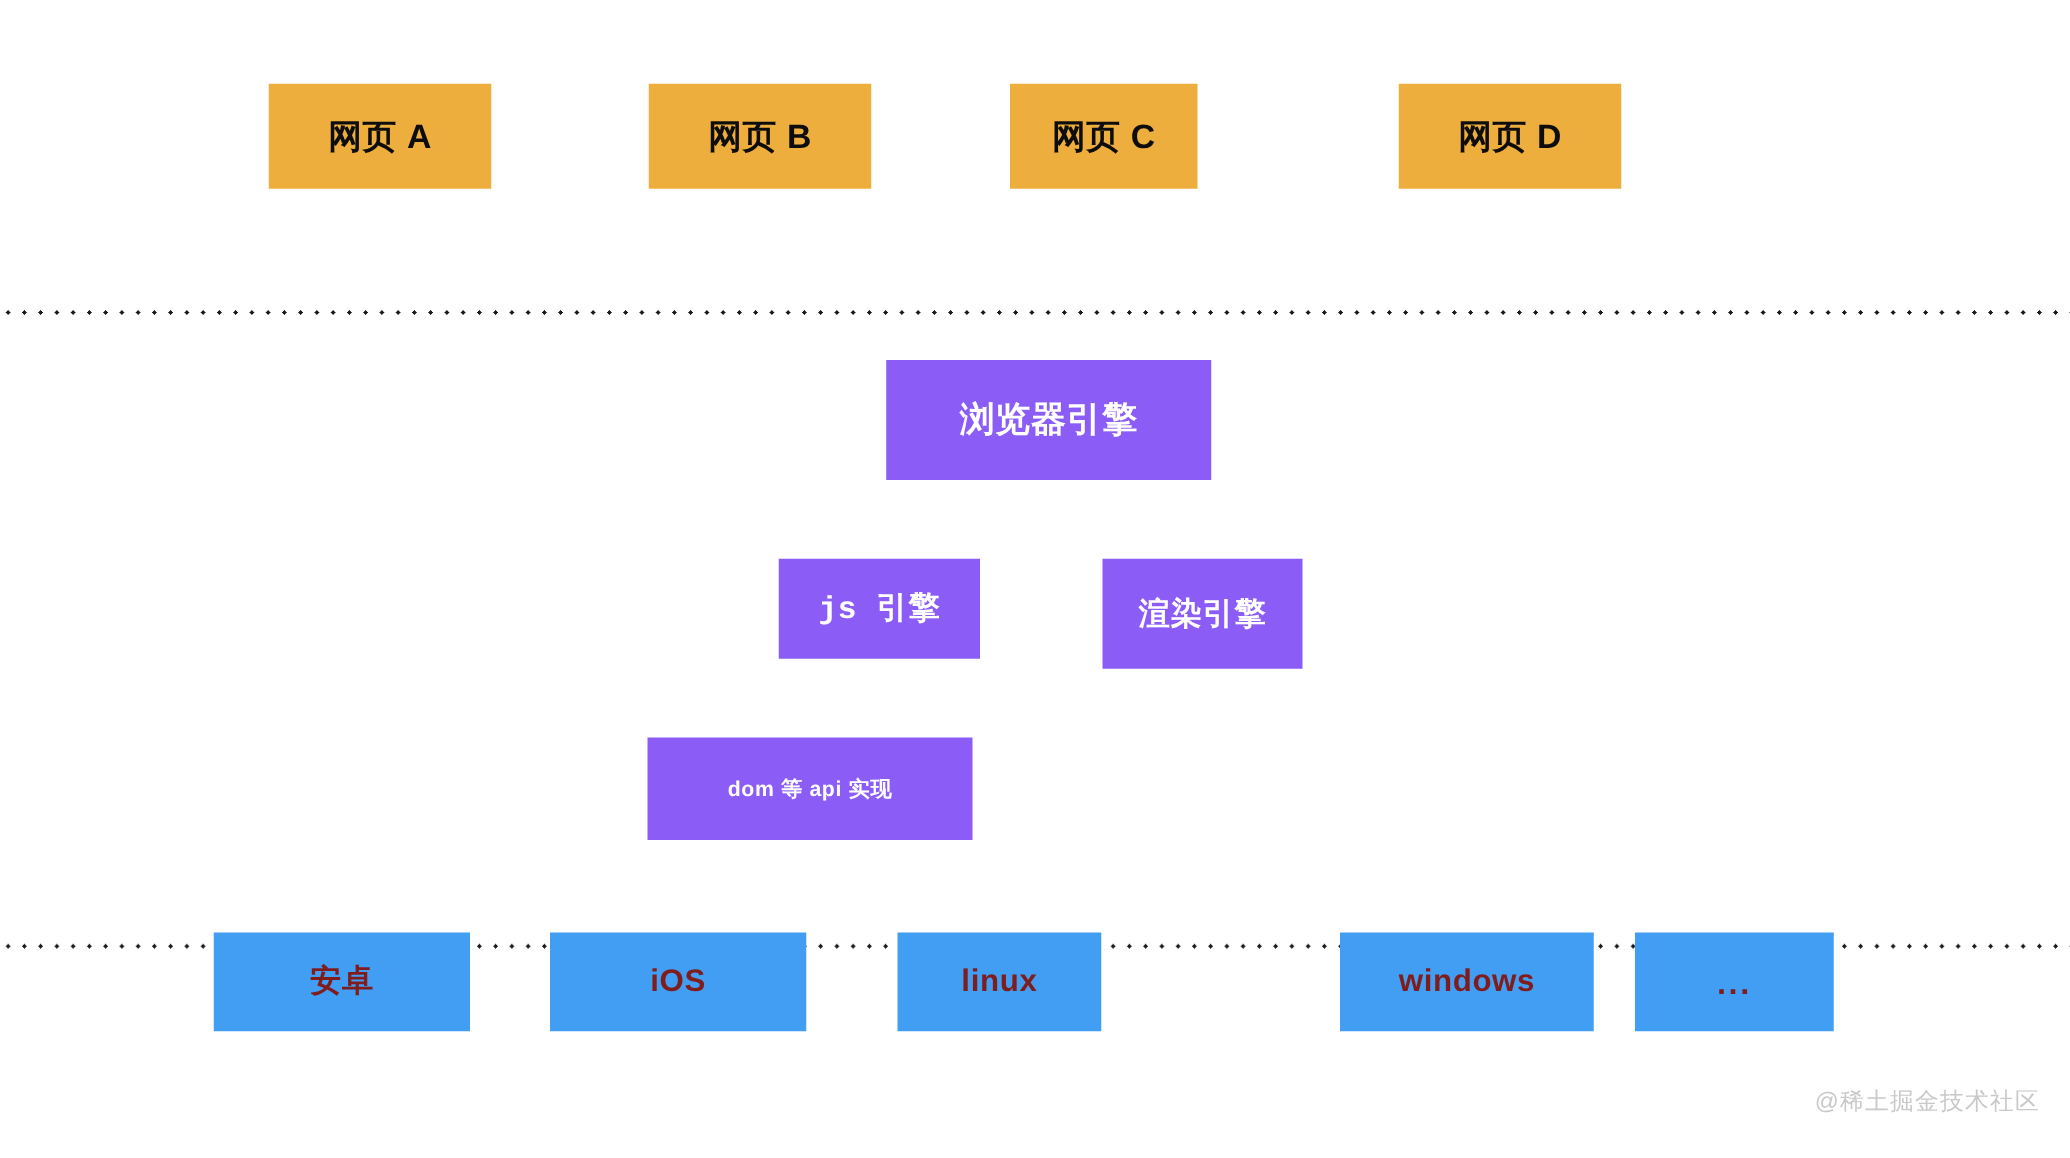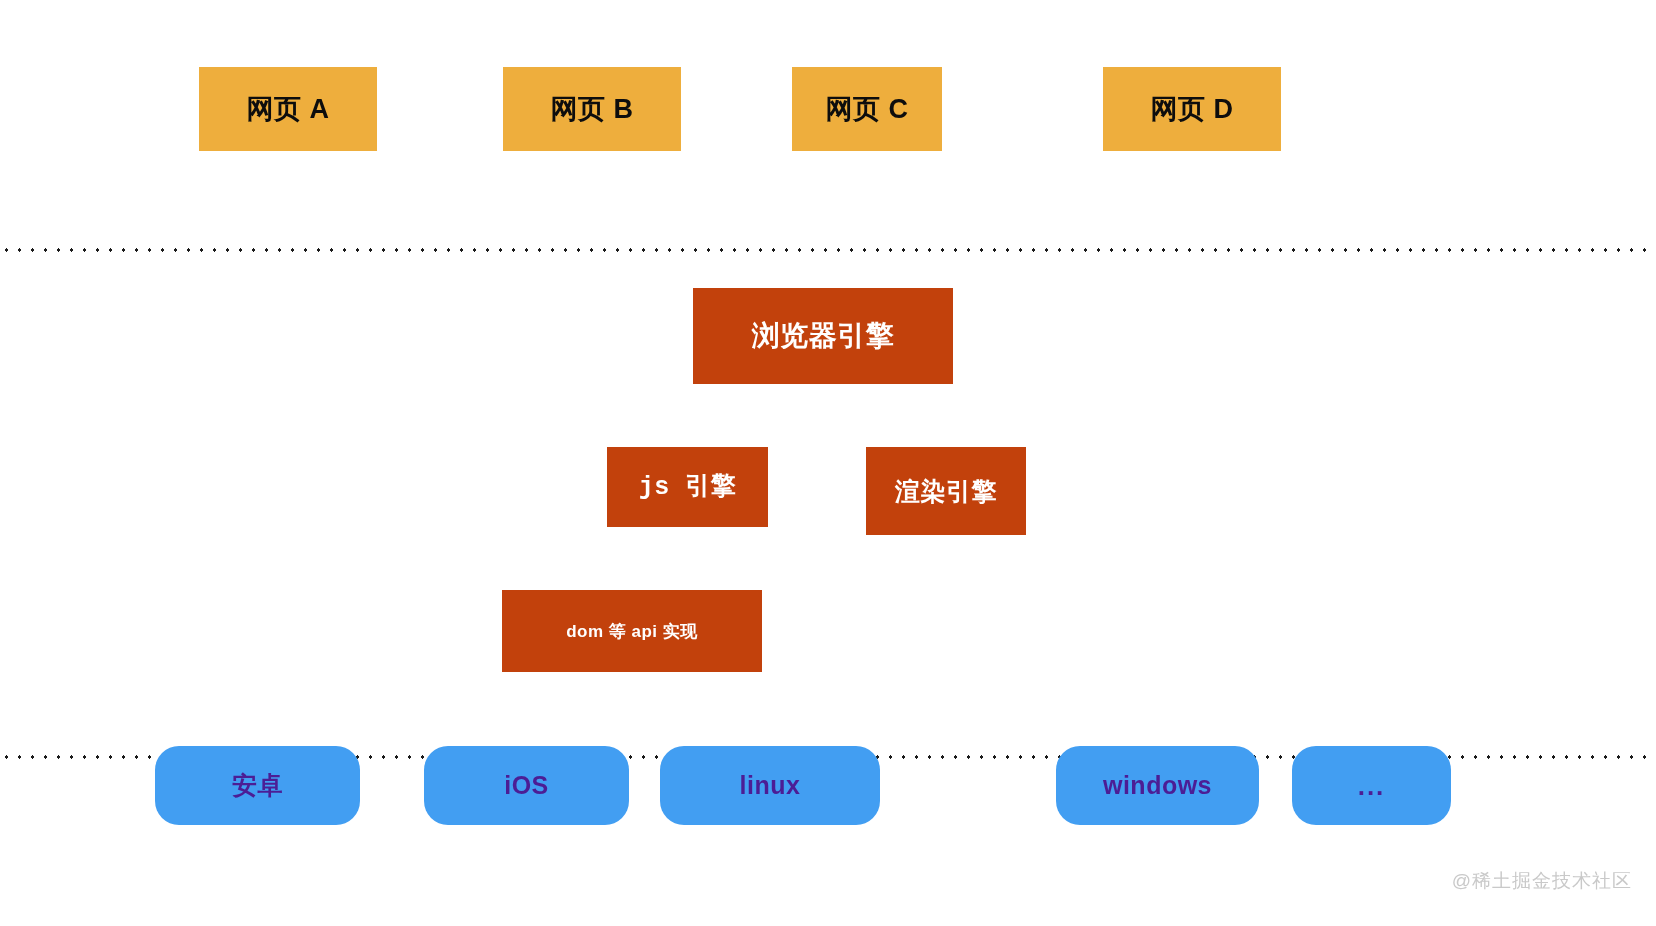--- a/index.html
+++ b/index.html
@@ -25,38 +25,39 @@
     position: absolute;
     display: flex;
     align-items: center;
     justify-content: center;
     box-sizing: border-box;
     font-weight: 700;
     letter-spacing: 0.5px;
     white-space: nowrap;
     line-height: 1;
     user-select: none;
+    margin-left: 16px;
   }
 
   
   .node--page {
     background: #eeae3d;
     color: #0d0d0d;
     font-size: 27px;
     top: 67px;
     height: 84px;
   }
   #page-a { left: 199px;  width: 178px; }
   #page-b { left: 503px;  width: 178px; }
   #page-c { left: 792px;  width: 150px; }
   #page-d { left: 1103px; width: 178px; }
 
   
   .node--engine {
-    background: #c2410c;
+    background: #8b5cf6;
     color: #ffffff;
   }
   #browser-engine {
     left: 693px;
     top: 288px;
     width: 260px;
     height: 96px;
     font-size: 28px;
   }
   #js-engine {
@@ -85,29 +86,28 @@
     left: 887px;
     top: 590px;
     width: 203px;
     height: 82px;
     font-size: 26px;
   }
 
   
   .node--os {
     background: #429ef2;
-    color: #4c1d95;
+    color: #7f1d1d;
     font-size: 25px;
     top: 746px;
     height: 79px;
-    border-radius: 24px;
   }
   #os-android { left: 155px;  width: 205px; }
   #os-ios     { left: 424px;  width: 205px; }
-  #os-linux   { left: 660px;  width: 220px; }
+  #os-linux   { left: 702px;  width: 163px; }
   #os-windows { left: 1056px; width: 203px; }
   #os-other   { left: 1292px; width: 159px; font-size: 26px; letter-spacing: 2px; }
 
   
   .divider {
     position: absolute;
     left: 0;
     width: 1656px;
     height: 4px;
     background-image: radial-gradient(circle, #1a1a1a 1.6px, rgba(0,0,0,0) 1.7px);

